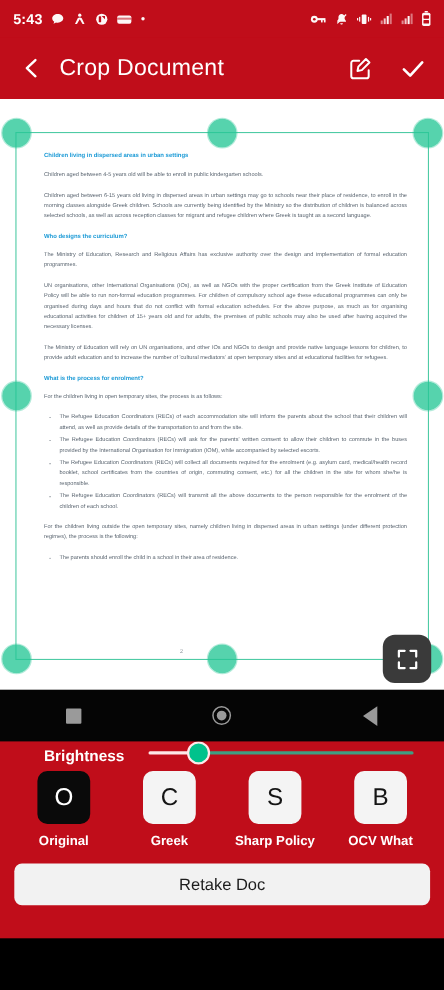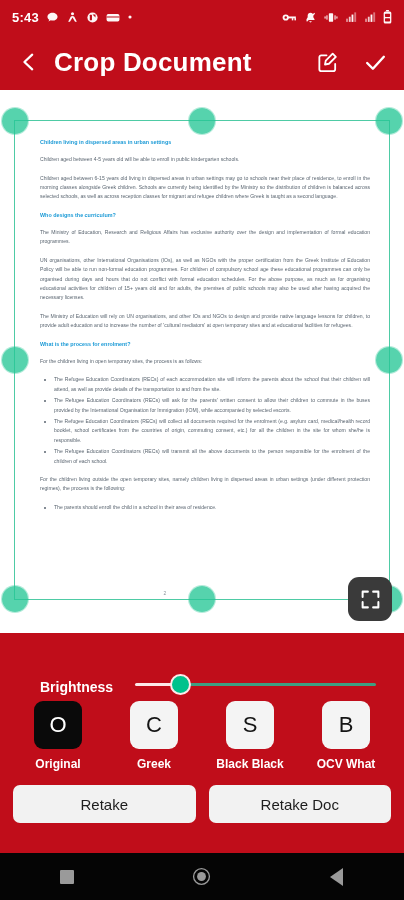--- a/index.html
+++ b/index.html
@@ -2,41 +2,41 @@
 <html><head>
 <meta charset="utf-8">
 <style>
   * { box-sizing: border-box; margin: 0; padding: 0; }
   html, body {
     width: 404px; height: 900px;
     background: #000;
     font-family: "Liberation Sans", sans-serif;
     overflow: hidden;
   }
-  .phone { position: relative; width: 404px; height: 900px; background: #C00D1A; }
+  .phone { position: relative; width: 404px; height: 674px; background: #C00D1A; }
 
   
   .statusbar {
     position: absolute; top: 0; left: 0; width: 404px; height: 34px;
     background: #C00D1A; display: flex; align-items: center;
     padding: 0 12px; color: #fff;
   }
   .sb-left { display: flex; align-items: center; gap: 7px; }
   .sb-time { font-size: 13px; font-weight: 700; letter-spacing: .2px; }
   .sb-right { margin-left: auto; display: flex; align-items: center; gap: 7px; }
   .sb-ic { display: block; opacity: .97; }
 
   
   .appbar {
     position: absolute; top: 34px; left: 0; width: 404px; height: 56px;
     background: #C00D1A; display: flex; align-items: center; padding: 0 14px;
   }
   .back-btn { width: 30px; height: 30px; display: flex; align-items: center; justify-content: center; }
   .title {
-    color: #fff; font-size: 26px; font-weight: 700; margin-left: 10px;
+    color: #fff; font-size: 21px; font-weight: 400; margin-left: 10px;
     letter-spacing: .2px; white-space: nowrap;
   }
   .appbar-actions { margin-left: auto; display: flex; align-items: center; gap: 18px; }
   .ab-btn { width: 30px; height: 30px; display: flex; align-items: center; justify-content: center; }
 
   
   .canvas {
     position: absolute; top: 90px; left: 0; width: 404px; height: 543px;
     background: #ffffff; overflow: hidden;
   }
@@ -295,30 +295,29 @@
       <div class="filt">
         <div class="filt-sw sw-dark">O</div>
         <div class="filt-lbl">Original</div>
       </div>
       <div class="filt">
         <div class="filt-sw sw-light">C</div>
         <div class="filt-lbl">Greek</div>
       </div>
       <div class="filt">
         <div class="filt-sw sw-light">S</div>
-        <div class="filt-lbl">Black Black</div>
+        <div class="filt-lbl">Sharp Policy</div>
       </div>
       <div class="filt">
         <div class="filt-sw sw-light">B</div>
         <div class="filt-lbl">OCV What</div>
       </div>
     </div>
 
     <div class="actions">
-      <div class="act-btn">Retake</div>
       <div class="act-btn">Retake Doc</div>
     </div>
   </div>
 
   <div class="navbar">
     <div class="nav-ic">
       <div class="nav-square"></div>
     </div>
     <div class="nav-ic">
       <svg width="19" height="19" viewBox="0 0 24 24">

